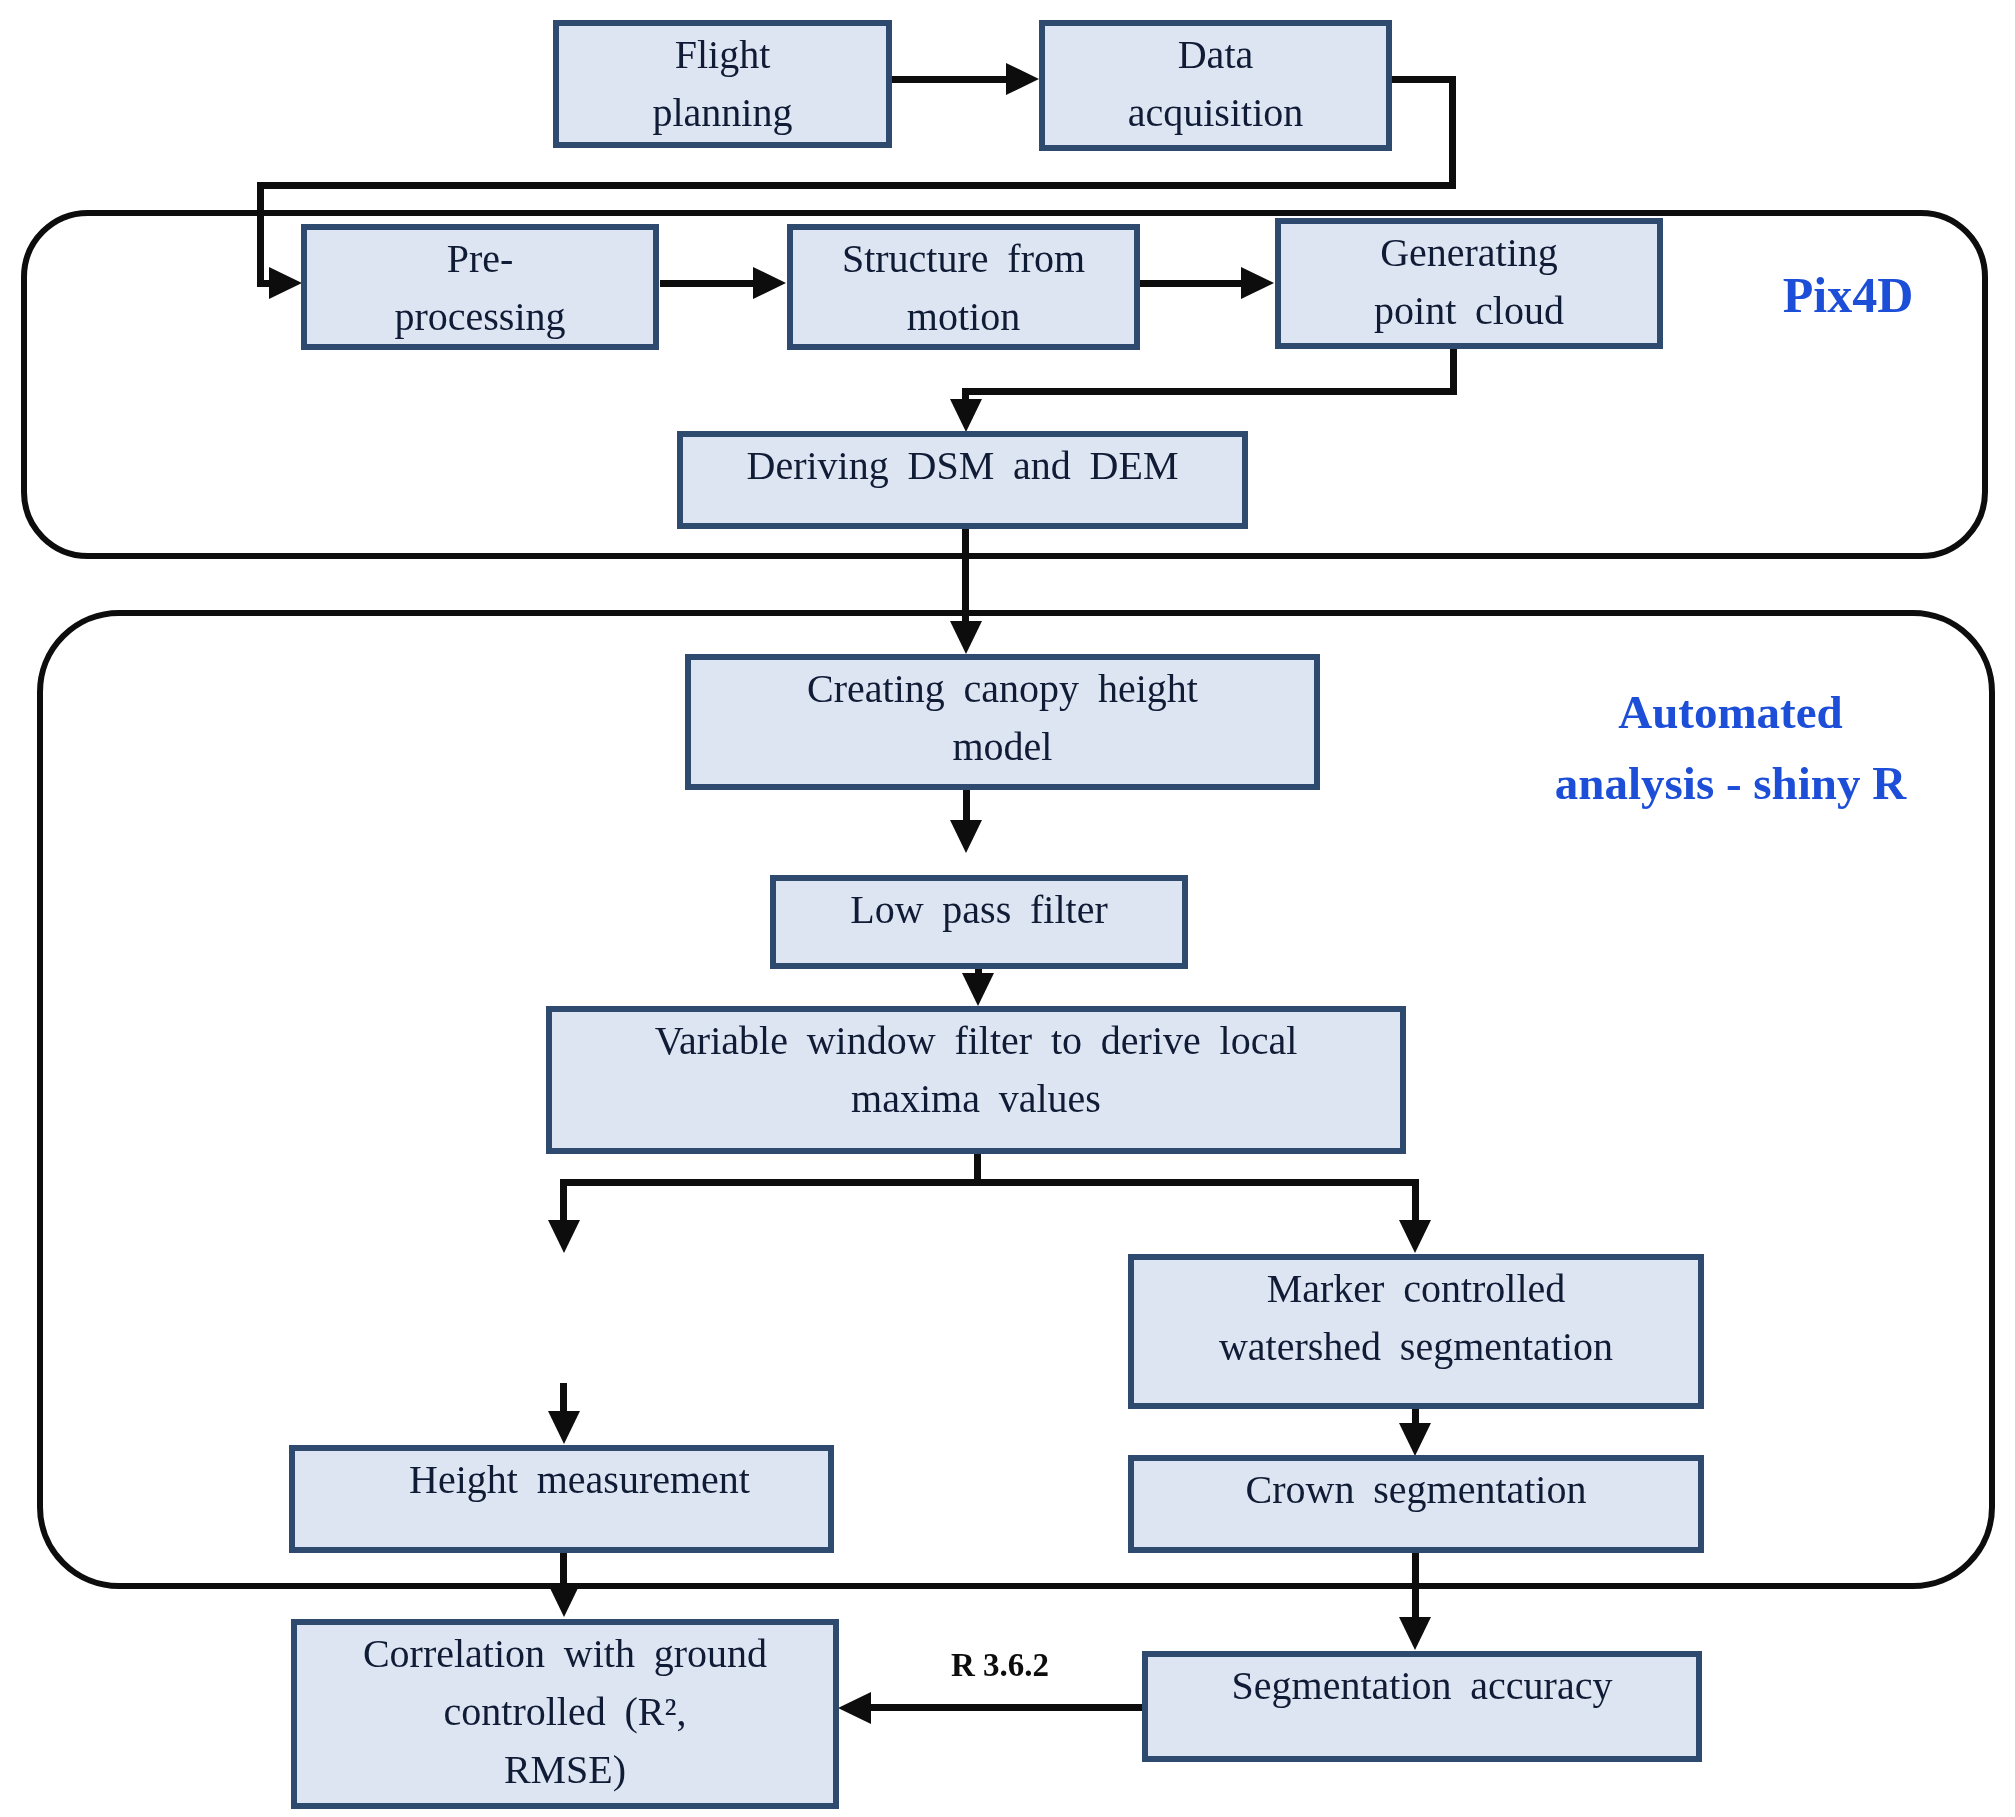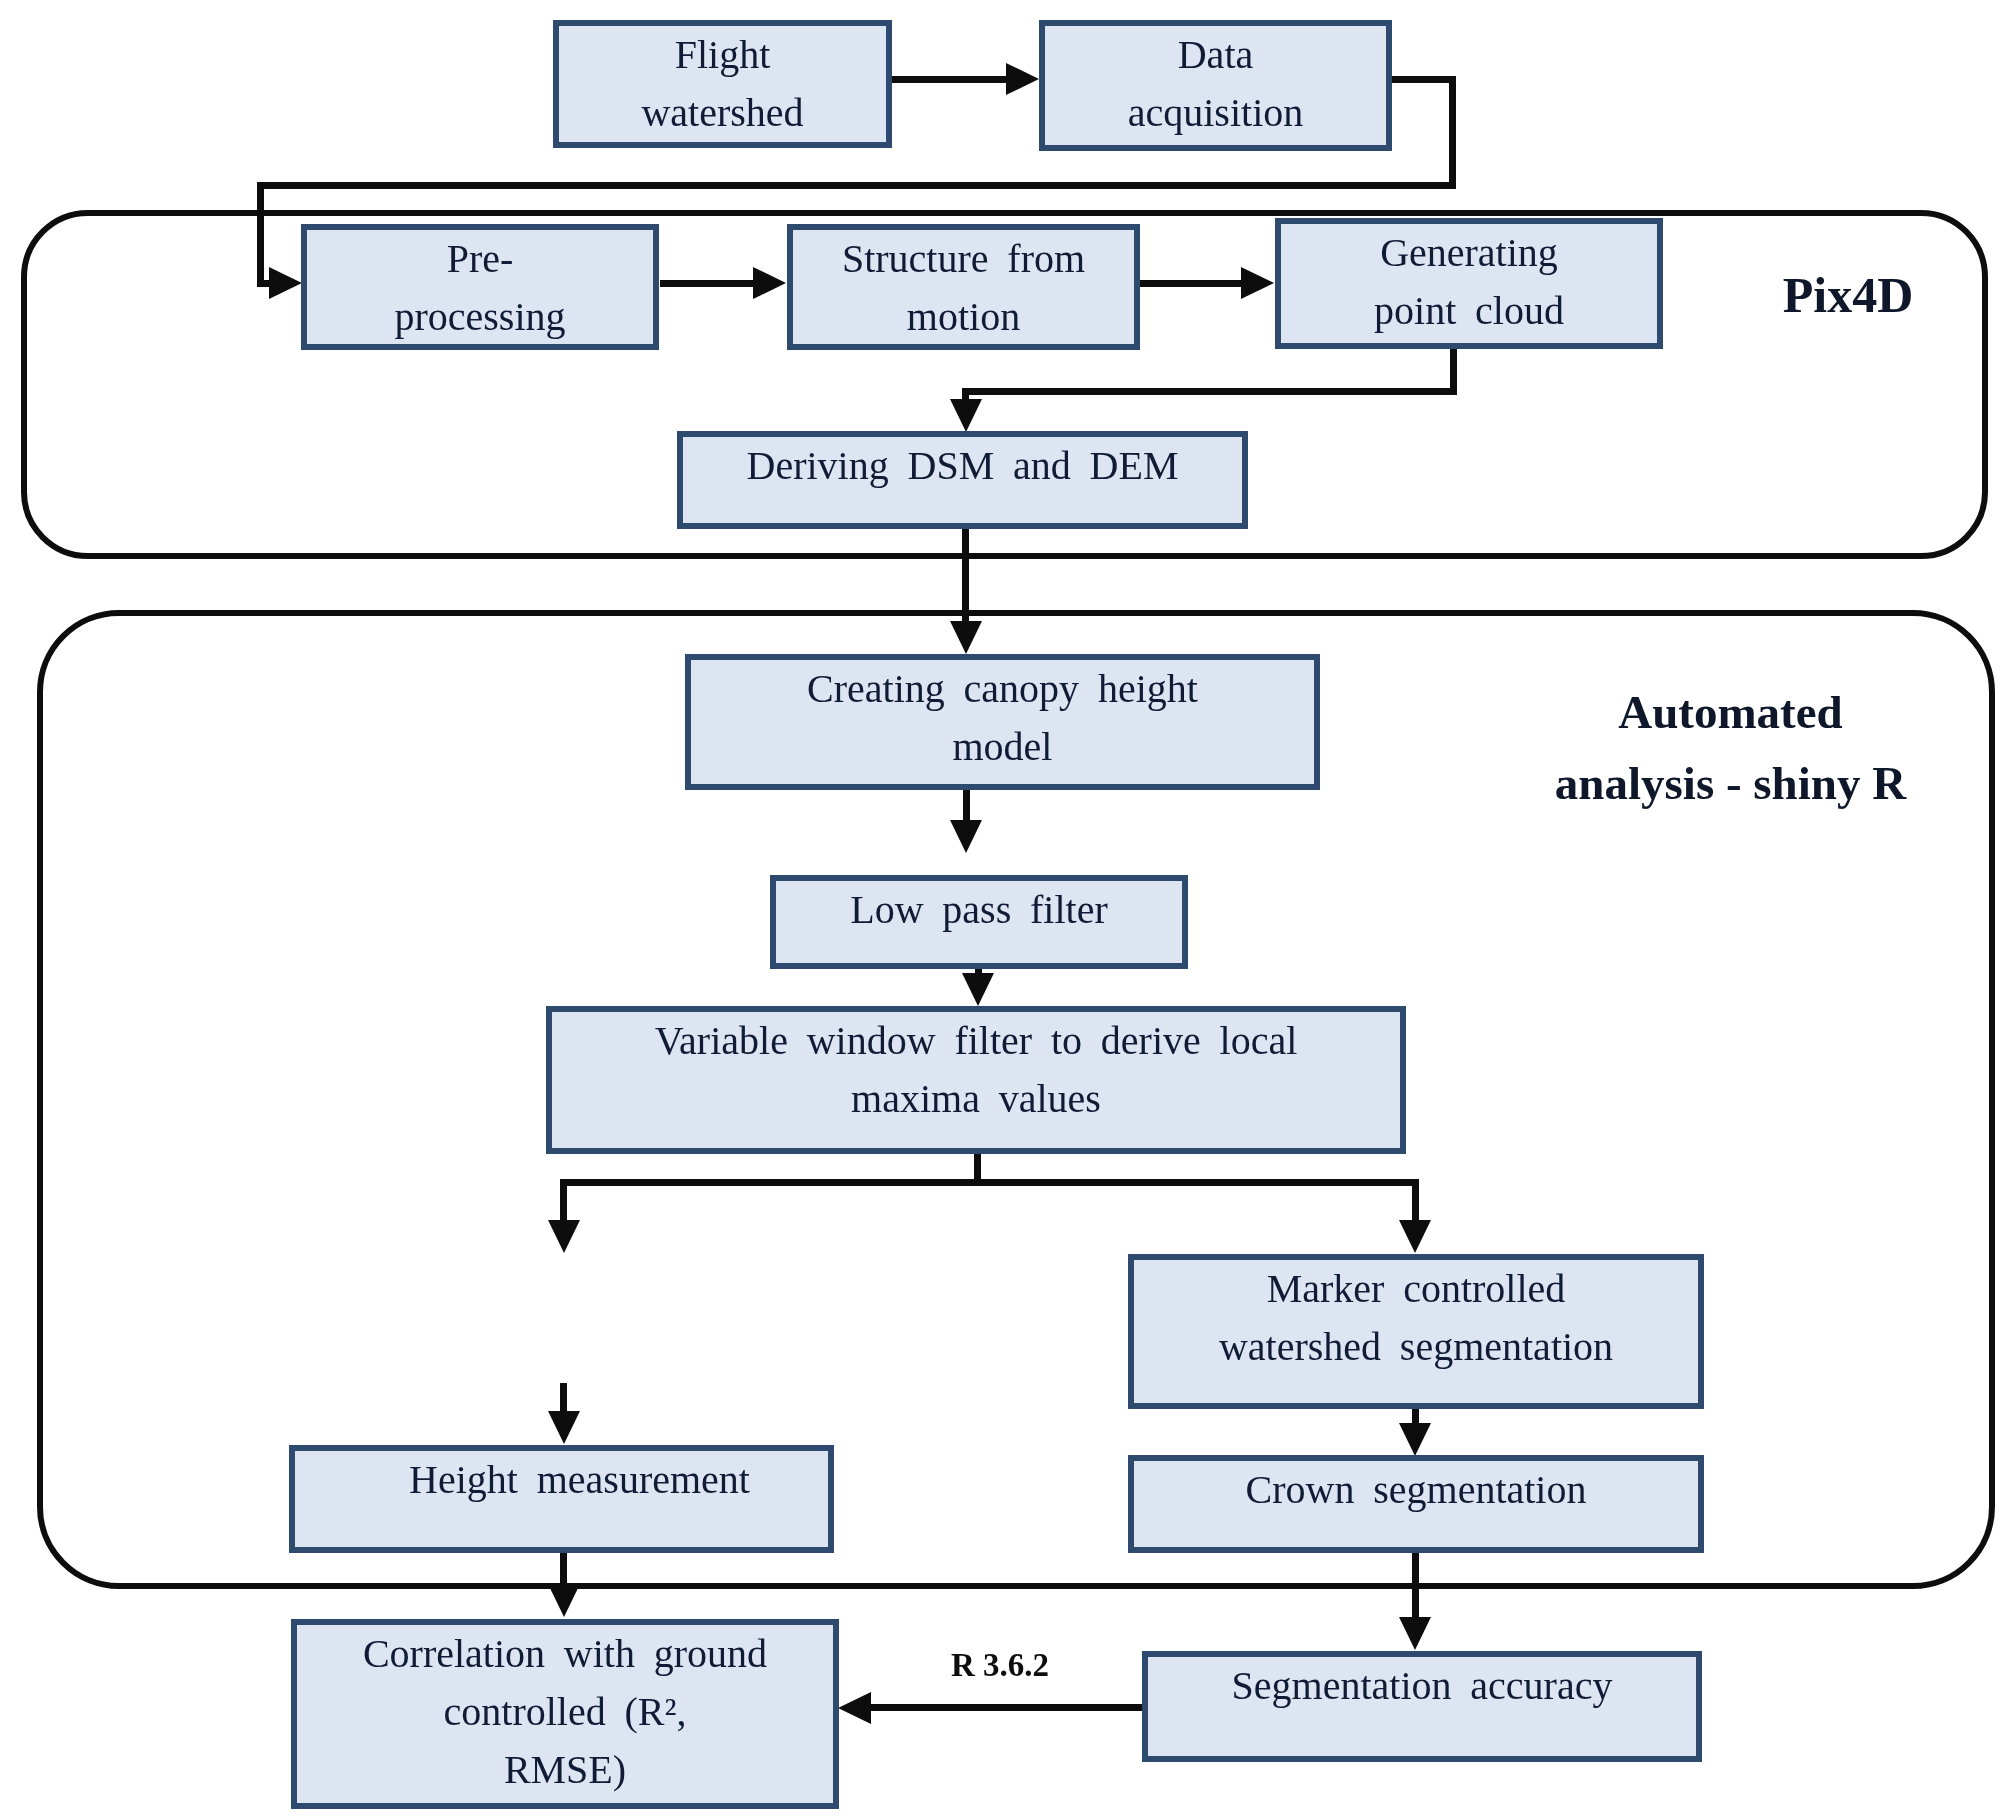--- a/index.html
+++ b/index.html
@@ -29,21 +29,21 @@
   
   .container{
     position:absolute;
     box-sizing:border-box;
     border:6.4px solid #0d0d0d;
     background:transparent;
   }
   .container-label{
     position:absolute;
     font-weight:bold;
-    color:#0f172a;
+    color:#1d4ed8;
     text-align:center;
     line-height:1.5;
   }
   
   .line{position:absolute;background:#0d0d0d;}
   
   .arr{position:absolute;width:0;height:0;}
   .arr.right{border-top:16.3px solid transparent;border-bottom:16.3px solid transparent;border-left:33px solid #0d0d0d;}
   .arr.left {border-top:16.3px solid transparent;border-bottom:16.3px solid transparent;border-right:33px solid #0d0d0d;}
   .arr.down {border-left:16.3px solid transparent;border-right:16.3px solid transparent;border-top:33px solid #0d0d0d;}
@@ -117,21 +117,21 @@
 
   <div class="line" style="left:1412px;top:1553px;width:7px;height:67px;"></div>
   <div class="arr down" style="left:1399px;top:1617px;"></div>
 
   <div class="line" style="left:871px;top:1704px;width:271px;height:7px;"></div>
   <div class="arr left" style="left:838px;top:1692px;"></div>
   <div class="edge-label" style="left:883px;top:1647px;width:234px;">R 3.6.2</div>
 
   <div class="node" style="left:553px;top:20px;width:339px;height:128px;">
     <div class="ln">Flight</div>
-    <div class="ln">watershed</div>
+    <div class="ln">planning</div>
   </div>
 
   <div class="node" style="left:1039px;top:20px;width:353px;height:131px;">
     <div class="ln">Data</div>
     <div class="ln">acquisition</div>
   </div>
 
   <div class="node" style="left:301px;top:224px;width:358px;height:126px;">
     <div class="ln">Pre-</div>
     <div class="ln">processing</div>

